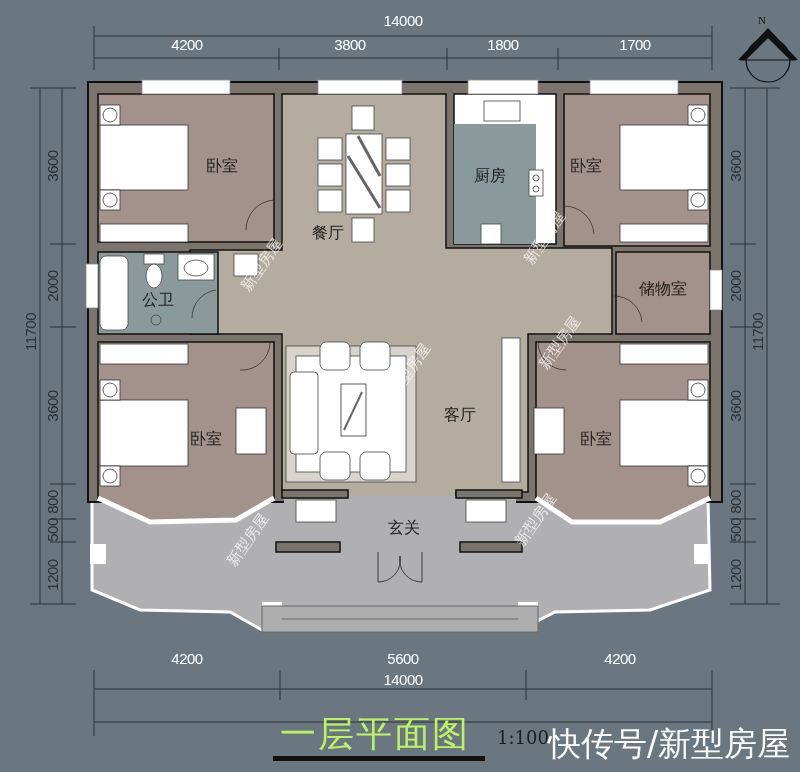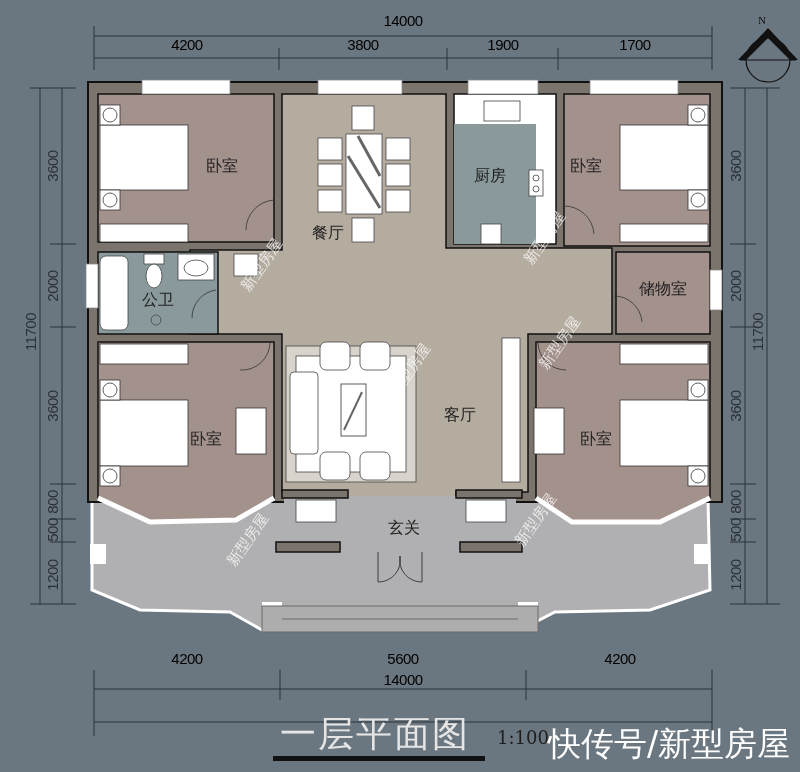--- a/index.html
+++ b/index.html
@@ -1,28 +1,28 @@
 <!DOCTYPE html>
 <html><head>
 <meta charset="utf-8">
 <style>
   html, body { margin:0; padding:0; }
   body { width:800px; height:772px; background:#6b7780; position:relative; overflow:hidden;
          font-family:"DejaVu Sans", sans-serif; }
   svg { position:absolute; left:0; top:0; }
-  .dim-text { position:absolute; font-family:"Liberation Sans", sans-serif; font-size:15px; color:#000000;
+  .dim-text { position:absolute; font-family:"Liberation Sans", sans-serif; font-size:15px; color:#ffffff;
               letter-spacing:-0.5px; white-space:nowrap; transform:translateX(-50%); }
   .dim-v { position:absolute; font-family:"Liberation Sans", sans-serif; font-size:15px; color:#2b3238;
            letter-spacing:-0.5px; white-space:nowrap; transform:translate(-50%,-50%) rotate(-90deg); }
   .room-label { position:absolute; font-family:"DejaVu Serif", serif; font-size:16px; color:#1e1e1e;
                 white-space:nowrap; transform:translate(-50%,-50%); }
   .watermark { position:absolute; font-family:"DejaVu Sans", sans-serif; font-size:15px;
                color:rgba(255,255,255,0.75); white-space:nowrap; transform:translate(-50%,-50%) rotate(-55deg); }
   .title { position:absolute; left:280px; top:710px; font-family:"DejaVu Serif", serif; font-size:36px;
-           color:#e5e5e5; letter-spacing:2px; white-space:nowrap; }
+           color:#bef264; letter-spacing:2px; white-space:nowrap; }
   .title-underline { position:absolute; left:273px; top:756px; width:212px; height:5px; background:#111; }
   .scale { position:absolute; left:497px; top:727px; font-family:"DejaVu Serif", serif; font-size:18px; color:#1e1e1e;text-align:center; }
   .brand { position:absolute; left:510px; top:722px; font-family:"DejaVu Sans", sans-serif; font-size:33px;
            color:#ffffff; white-space:nowrap; letter-spacing:0px;margin-left:38px; }
   .north { position:absolute; left:758px; top:14px; font-family:"Liberation Serif", serif; font-size:11px; color:#111; }
 </style>
 </head>
 <body>
 
 <svg width="800" height="772" viewBox="0 0 800 772">
@@ -217,22 +217,22 @@
     <circle cx="768" cy="60" r="22" fill="none" stroke="#111" stroke-width="1.2"></circle>
     <line x1="740" y1="60" x2="796" y2="60" stroke="#111" stroke-width="1"></line>
     <path d="M738,60 L768,28 L798,60 L790,60 L768,38 L746,60 Z" fill="#111"></path>
   </g>
 </svg>
 
 <span class="north">N</span>
 
 <span class="dim-text" style="left:403px;top:12px;">14000</span>
 <span class="dim-text" style="left:187px;top:36px;">4200</span>
-<span class="dim-text" style="left:363px;top:36px;">3800</span>
-<span class="dim-text" style="left:503px;top:36px;">1900</span>
+<span class="dim-text" style="left:350px;top:36px;">3800</span>
+<span class="dim-text" style="left:503px;top:36px;">1800</span>
 <span class="dim-text" style="left:635px;top:36px;">1700</span>
 
 <span class="dim-text" style="left:187px;top:650px;">4200</span>
 <span class="dim-text" style="left:403px;top:650px;">5600</span>
 <span class="dim-text" style="left:620px;top:650px;">4200</span>
 <span class="dim-text" style="left:403px;top:671px;">14000</span>
 
 <span class="dim-v" style="left:52px;top:166px;">3600</span>
 <span class="dim-v" style="left:52px;top:286px;">2000</span>
 <span class="dim-v" style="left:52px;top:406px;">3600</span>

